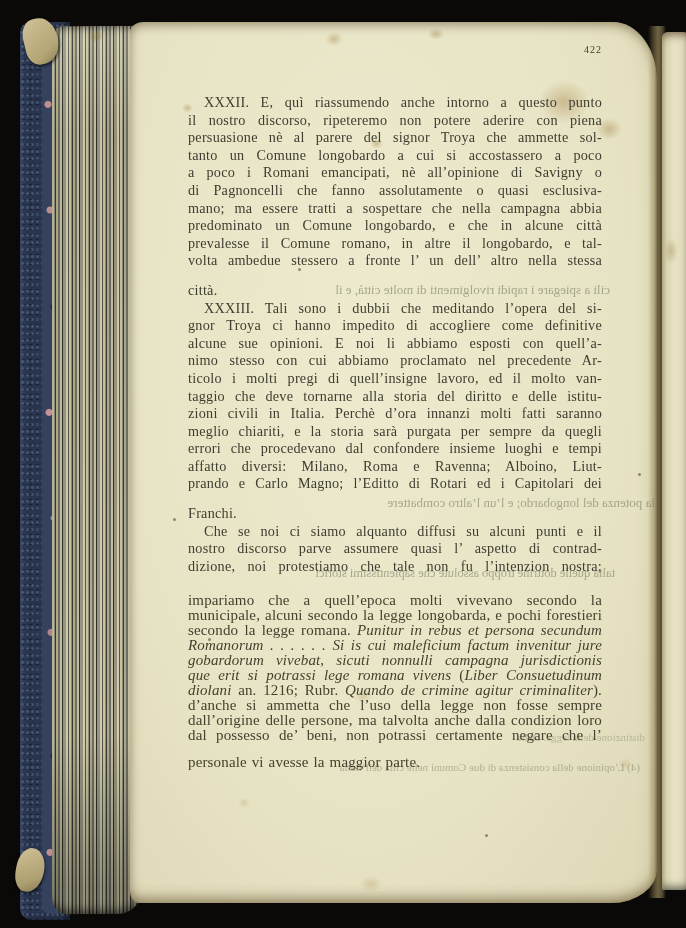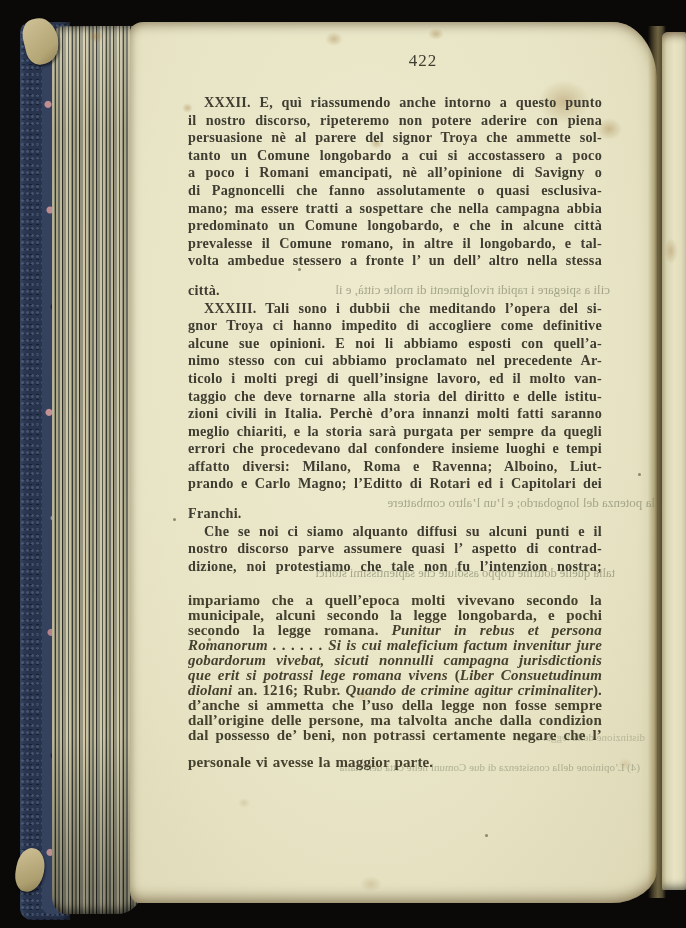--- a/index.html
+++ b/index.html
@@ -60,24 +60,24 @@
 
   
   .gutter{position:absolute;left:648px;top:26px;width:18px;height:872px;z-index:6;
         background:linear-gradient(90deg, rgba(150,135,85,0), rgba(150,135,85,.5) 35%, #6f6340 55%, rgba(170,158,110,.45) 78%, rgba(0,0,0,0));}
   .facing{position:absolute;left:662px;top:32px;width:24px;height:858px;z-index:5;
         background:linear-gradient(90deg,#cfc9a6,#e7e3c3 50%,#ded9b8);
         border-radius:6px 2px 2px 2px;
         box-shadow:inset 0 8px 9px -5px rgba(70,45,20,.65), inset 0 -8px 9px -5px rgba(0,0,0,.55);}
 
   
-  .page-number{position:absolute;left:58px;top:29px;width:414px;text-align:center;
-        text-indent:56px;font-size:17px;letter-spacing:1px;color:#3f3c31;}
+  .page-number{position:absolute;left:58px;top:22px;width:414px;text-align:right;
+        text-indent:56px;font-size:10px;letter-spacing:1px;color:#3f3c31;}
   .textblock{position:absolute;left:58px;top:72px;width:414px;color:#3f3c31;
-        font-size:14.2px;line-height:17.6px;letter-spacing:.25px;word-spacing:1.5px;font-weight:bold;}
+        font-size:14.2px;line-height:17.6px;letter-spacing:.25px;word-spacing:1.5px;}
   .tline{text-align:justify;text-align-last:justify;height:17.6px;overflow:hidden;}
   .tline.tlast{text-align-last:left;margin-top:12px;}
   .para .tline:first-child{text-indent:16px;}
   .footnote{margin-top:18px;font-size:15px;line-height:15px;word-spacing:1px;letter-spacing:.15px;color:#44412f;}
   .footnote .tline{height:15px;}
   .it{font-style:italic;}
 
   
   .ghost{position:absolute;transform:scaleX(-1);color:rgba(122,128,100,.62);
         filter:blur(.5px);font-size:13px;line-height:14px;white-space:nowrap;overflow:hidden;}

